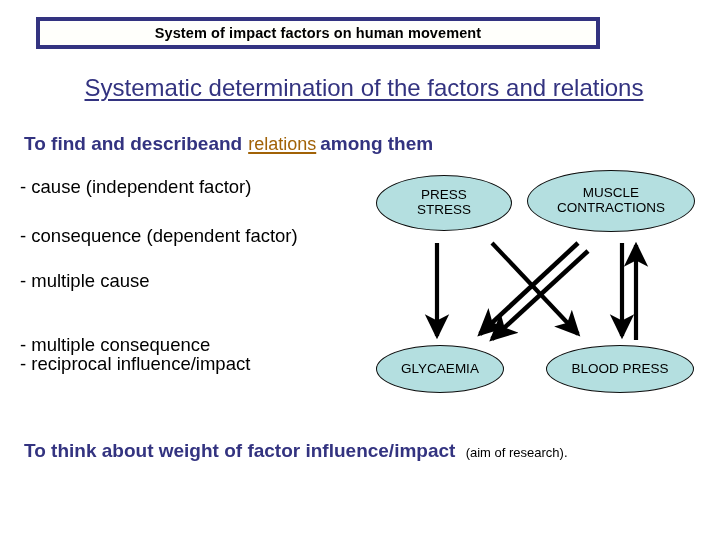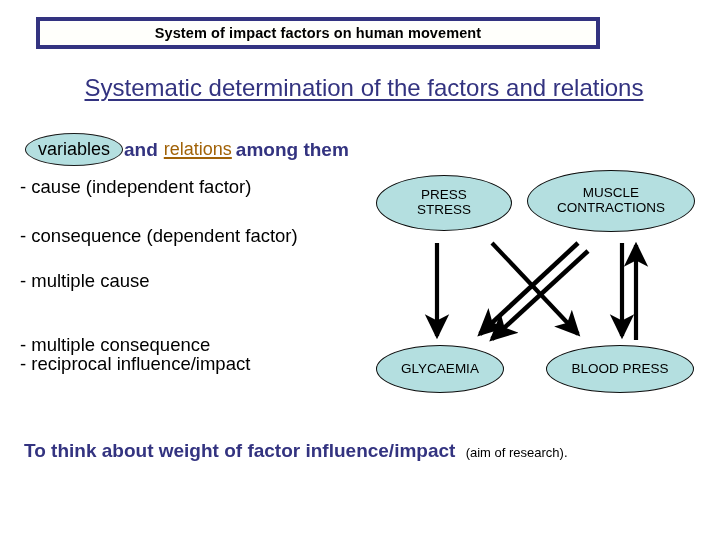--- a/index.html
+++ b/index.html
@@ -164,21 +164,21 @@
 </head>
 <body>
 
 <div id="title-box">
   <span id="title-text">System of impact factors on human movement</span>
 </div>
 
 <div id="subtitle">Systematic determination of the factors and relations</div>
 
 <div id="lead-line">
-  <span id="variables-chip">variables</span>
+  <span class="seg">To find and describe</span>
   <span class="seg">and</span>
   <span id="relations-word">relations</span>
   <span class="seg">among them</span>
 </div>
 
 <div class="bullet" id="bullet-0">- cause (independent factor)</div>
 <div class="bullet" id="bullet-1">- consequence (dependent factor)</div>
 <div class="bullet" id="bullet-2">- multiple cause</div>
 <div class="bullet" id="bullet-3">- multiple consequence</div>
 <div class="bullet" id="bullet-4">- reciprocal influence/impact</div>

